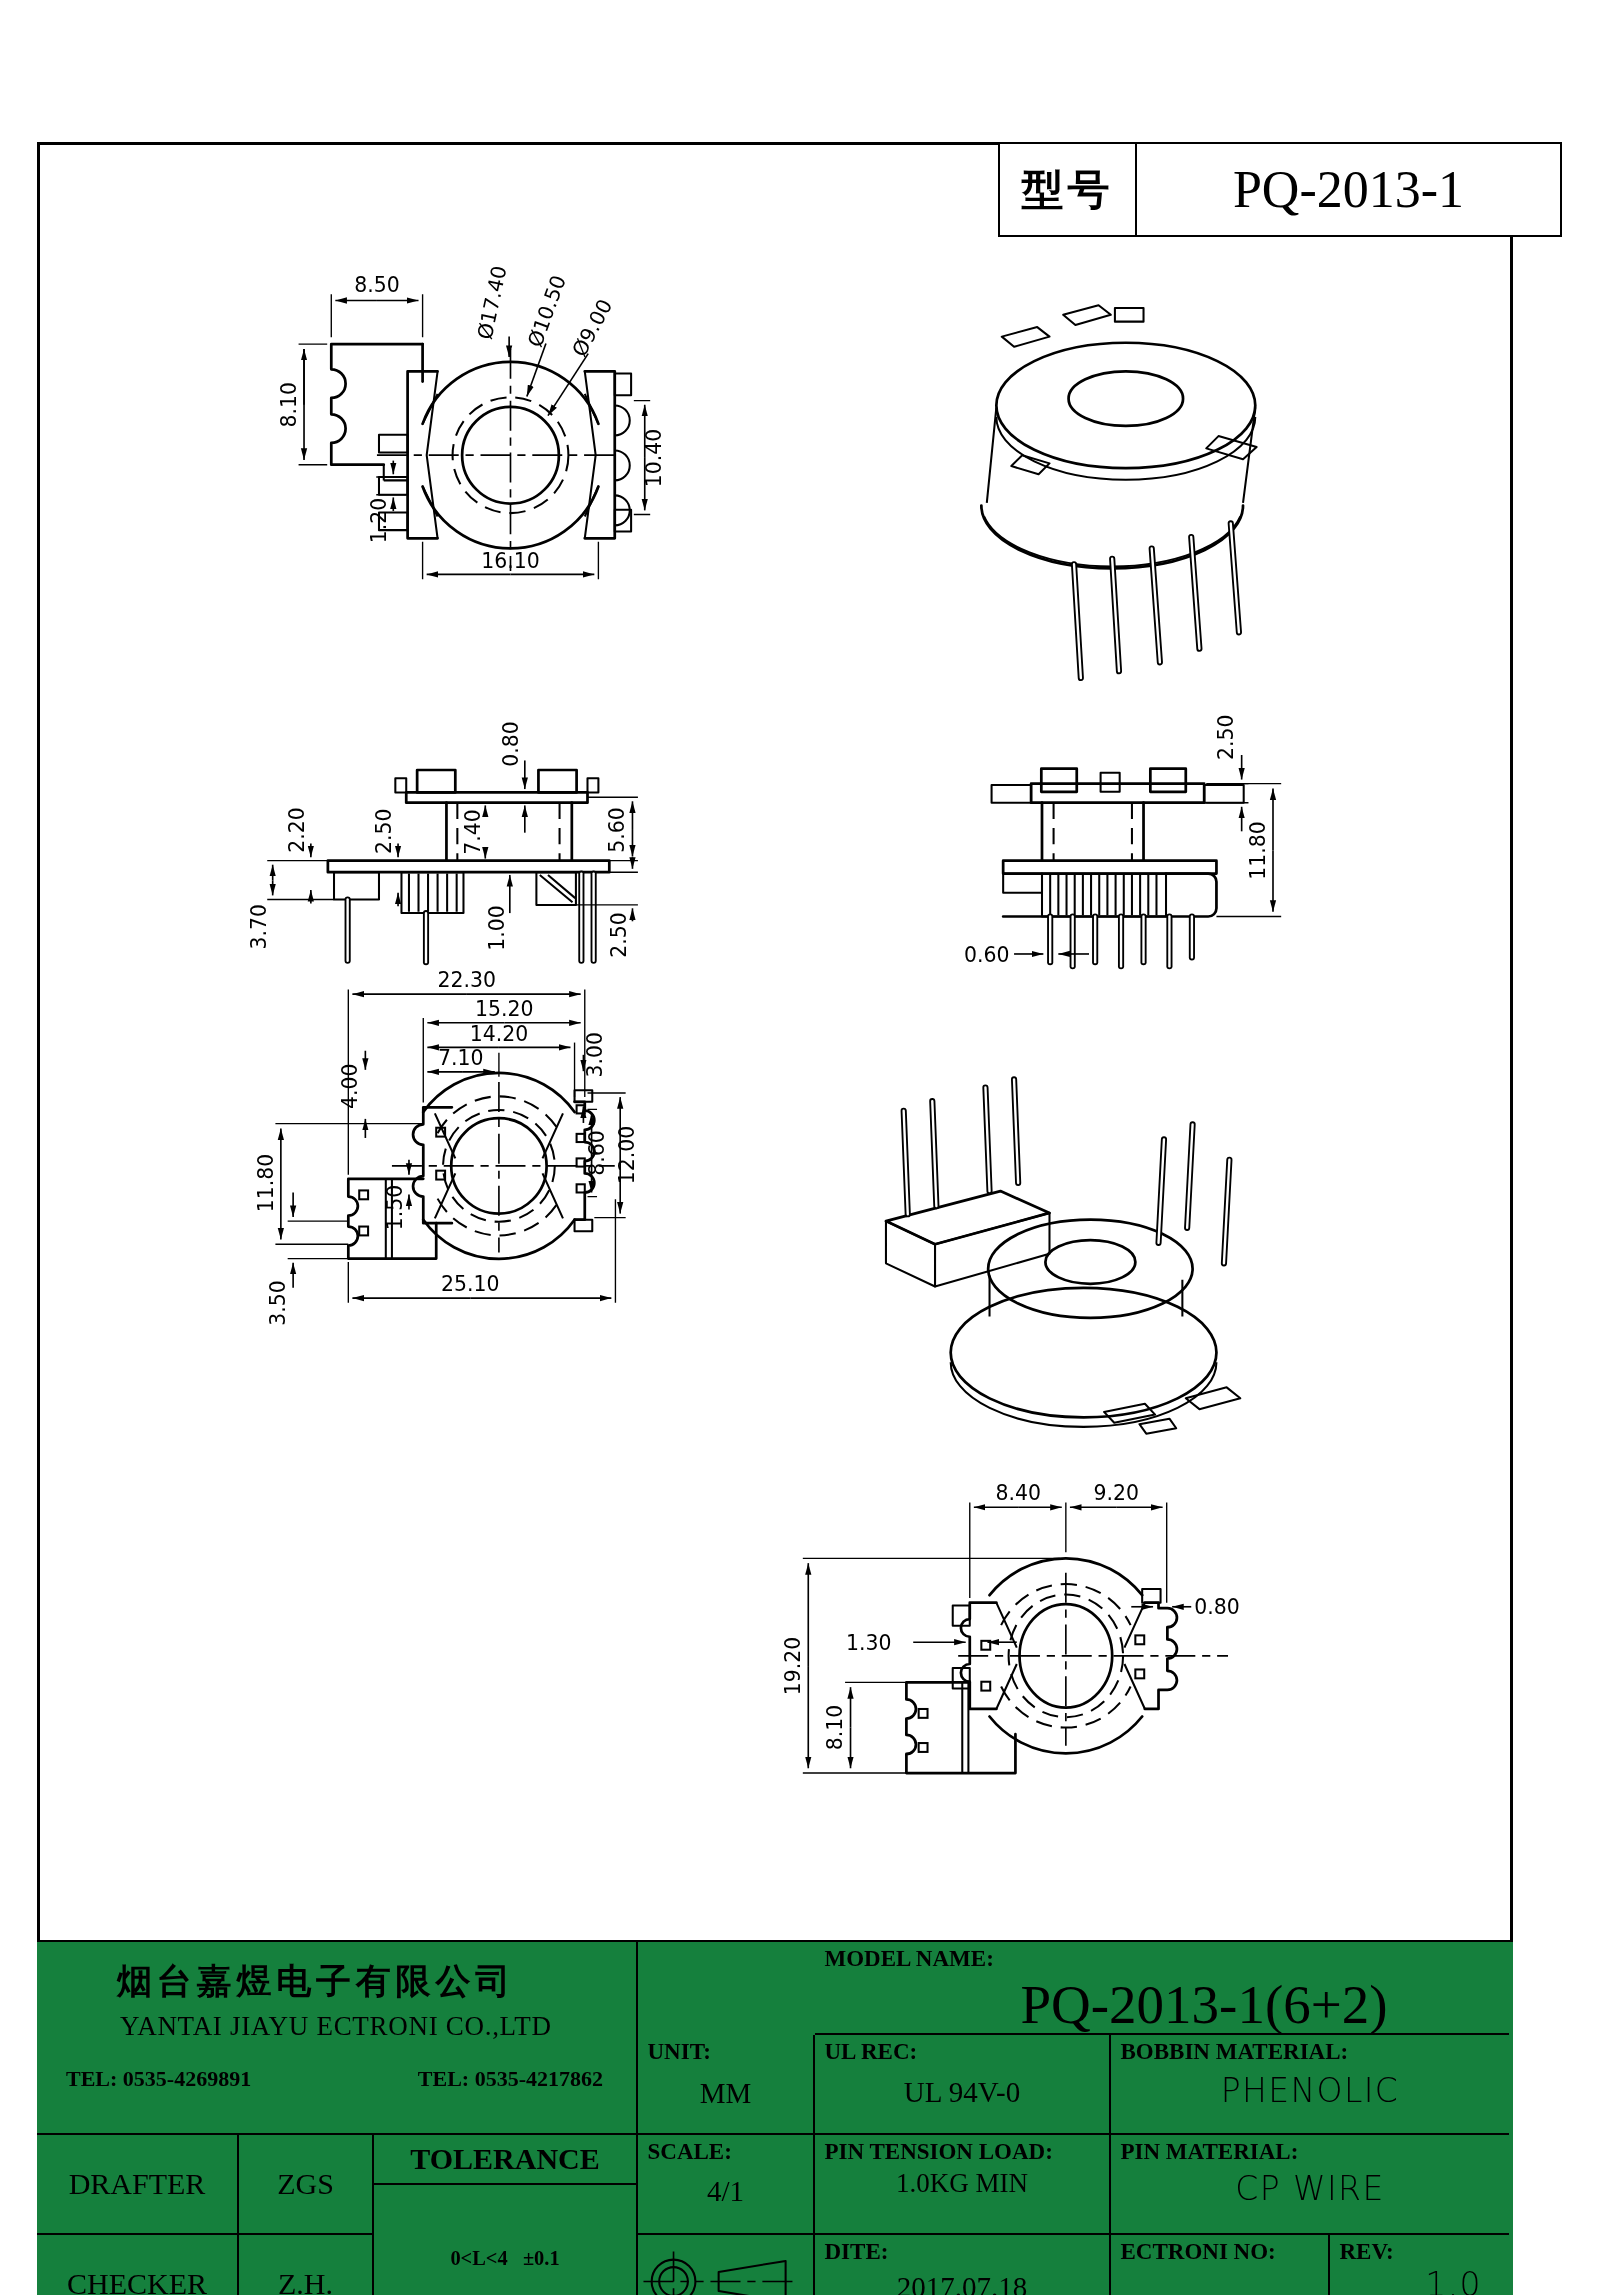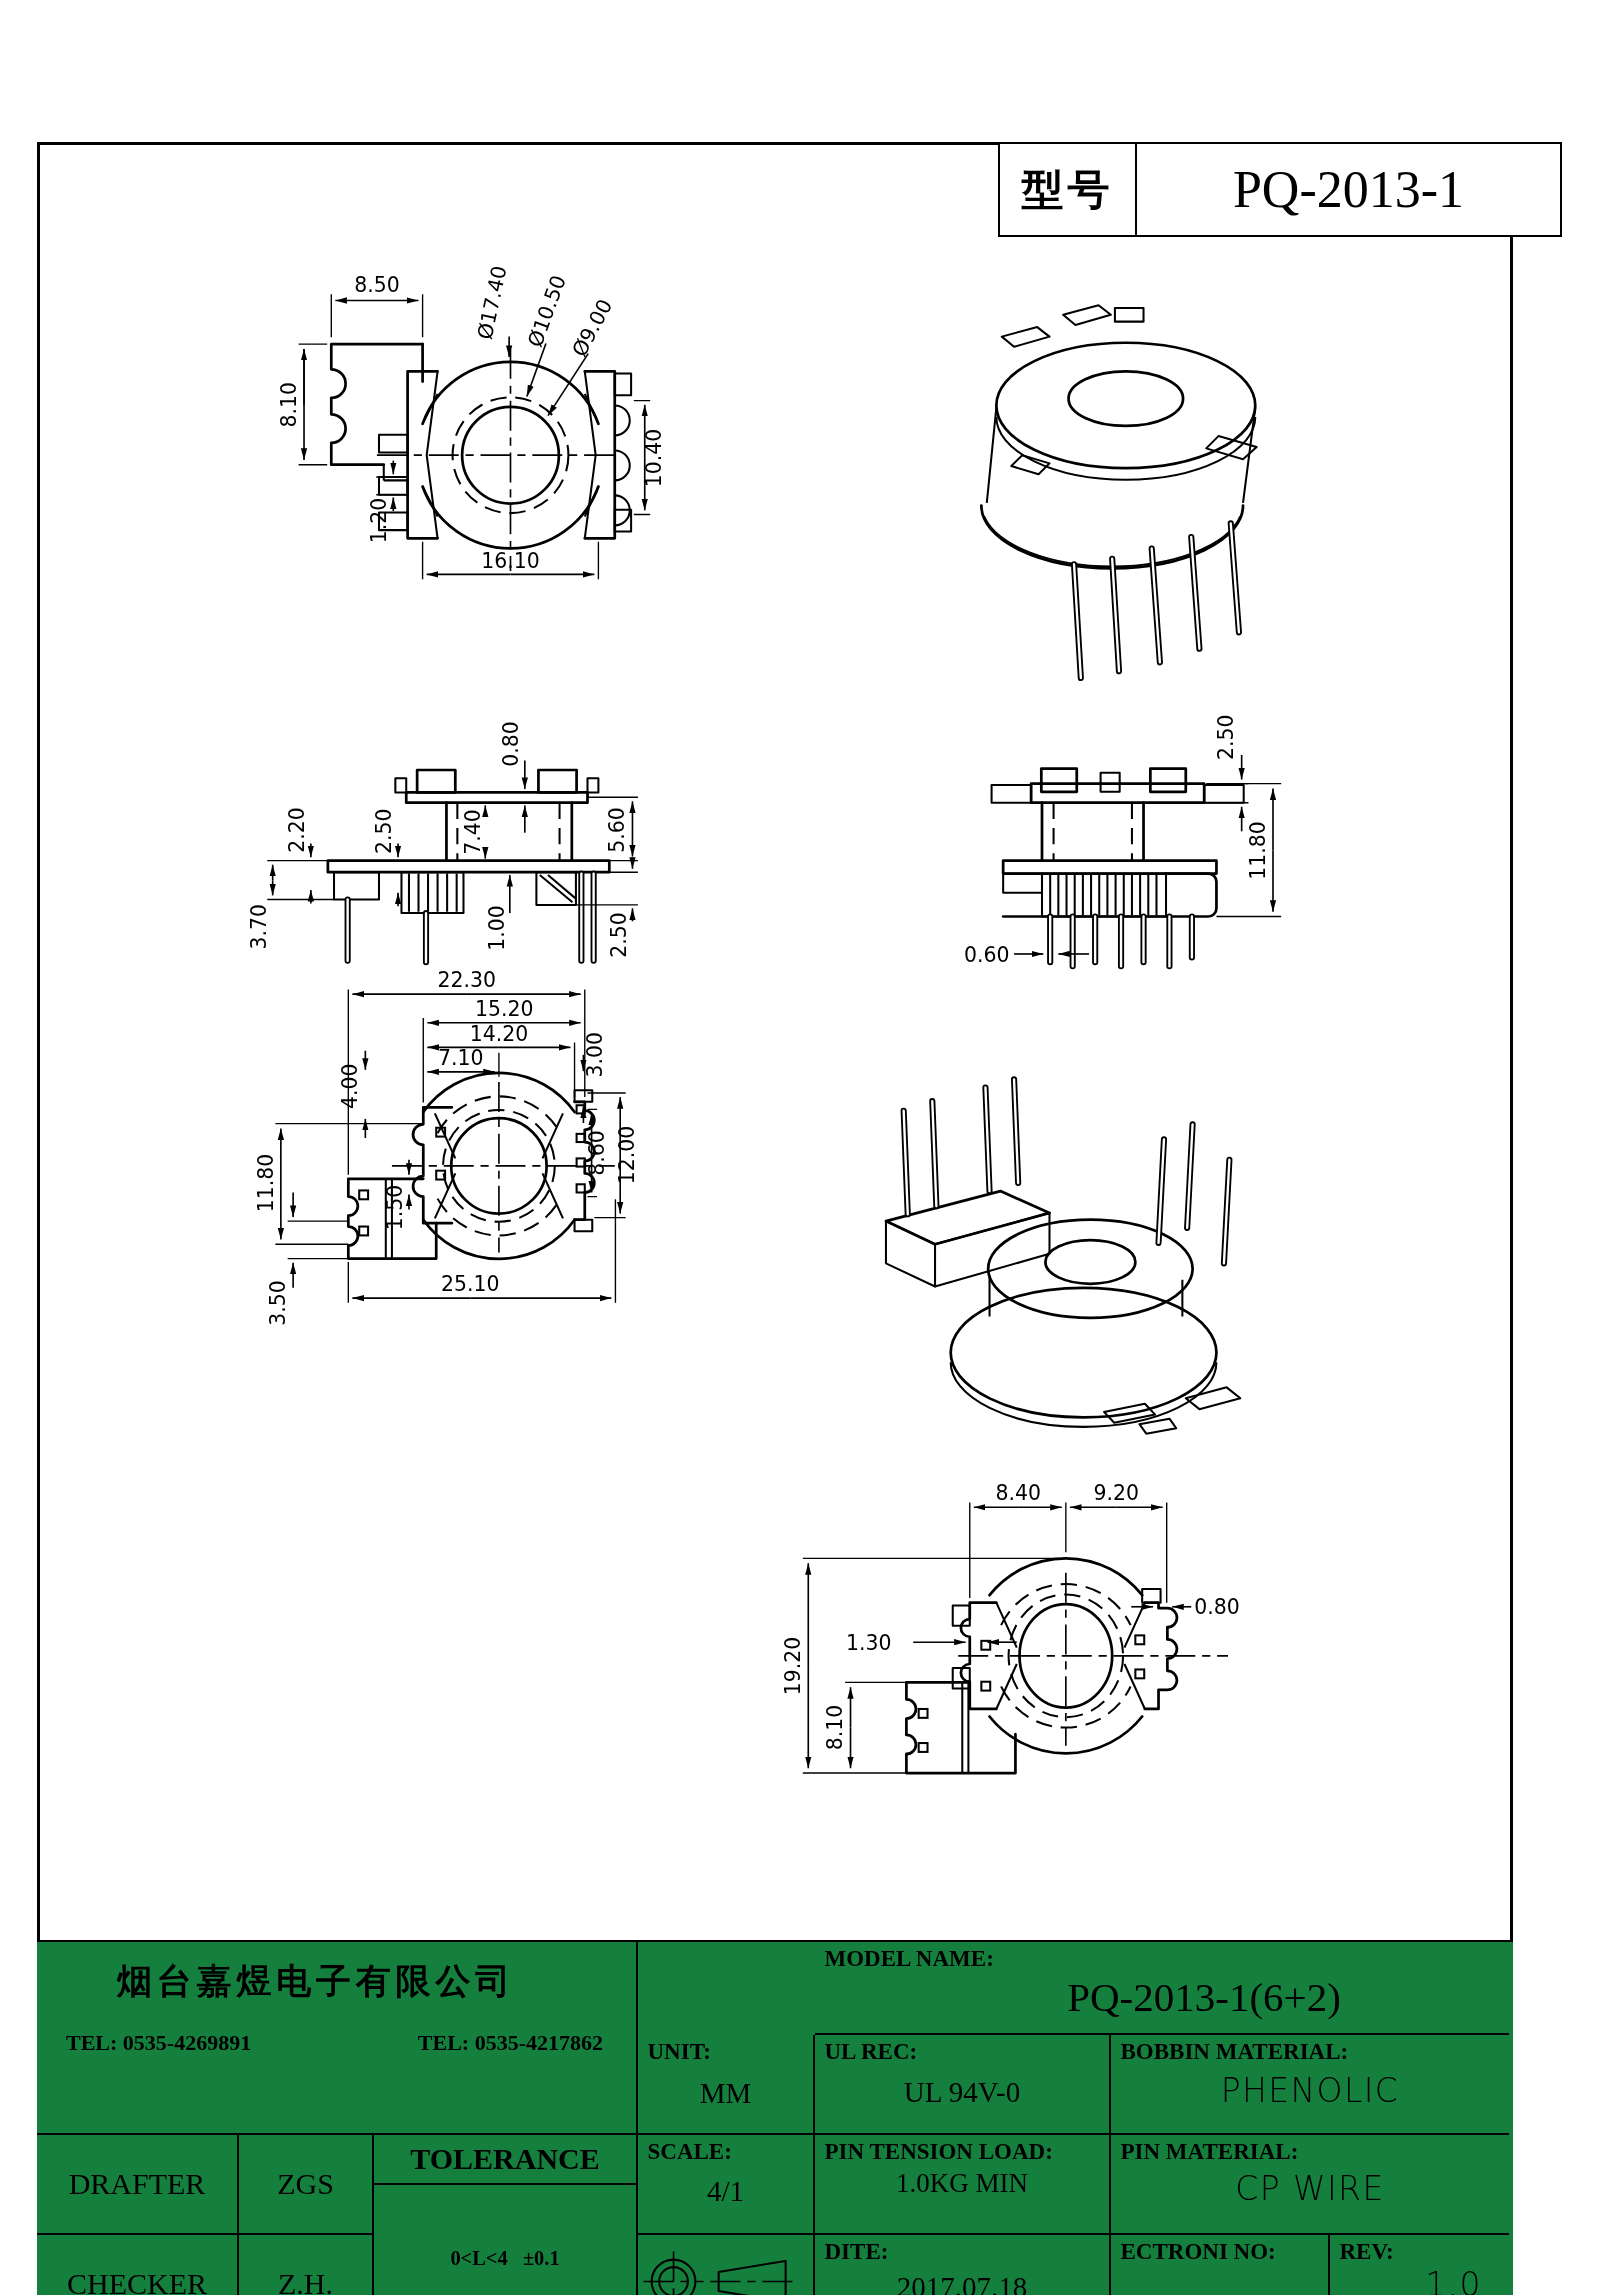--- a/index.html
+++ b/index.html
@@ -392,30 +392,31 @@
 
   <div class="model-box">
     <div class="model-label">型号</div>
     <div class="model-value">PQ-2013-1</div>
   </div>
 
   <div class="itable">
 
     <div class="cell" style="grid-column:1/4;grid-row:1/3">
       <div class="cn">烟台嘉煜电子有限公司</div>
+      <div class="en">YANTAI JIAYU ECTRONI CO.,LTD</div>
       <div class="tels">
         <span>TEL: 0535-4269891</span>
         <span>TEL: 0535-4217862</span>
       </div>
     </div>
 
 
     <div class="cell no-r" style="grid-column:5/8;grid-row:1">
       <div class="lab">MODEL NAME:</div>
-      <div class="val" style="font-size:41px;margin-top:1.4px;padding-left:84px">PQ-2013-1(6+2)</div>
+      <div class="val" style="font-size:55px;margin-top:1.4px;padding-left:84px">PQ-2013-1(6+2)</div>
     </div>
 
     <div class="cell" style="grid-column:4;grid-row:2">
       <div class="lab">UNIT:</div>
       <div class="val" style="margin-top:12.3px">MM</div>
     </div>
 
     <div class="cell" style="grid-column:5;grid-row:2">
       <div class="lab">UL REC:</div>
       <div class="val" style="margin-top:11px">UL 94V-0</div>

